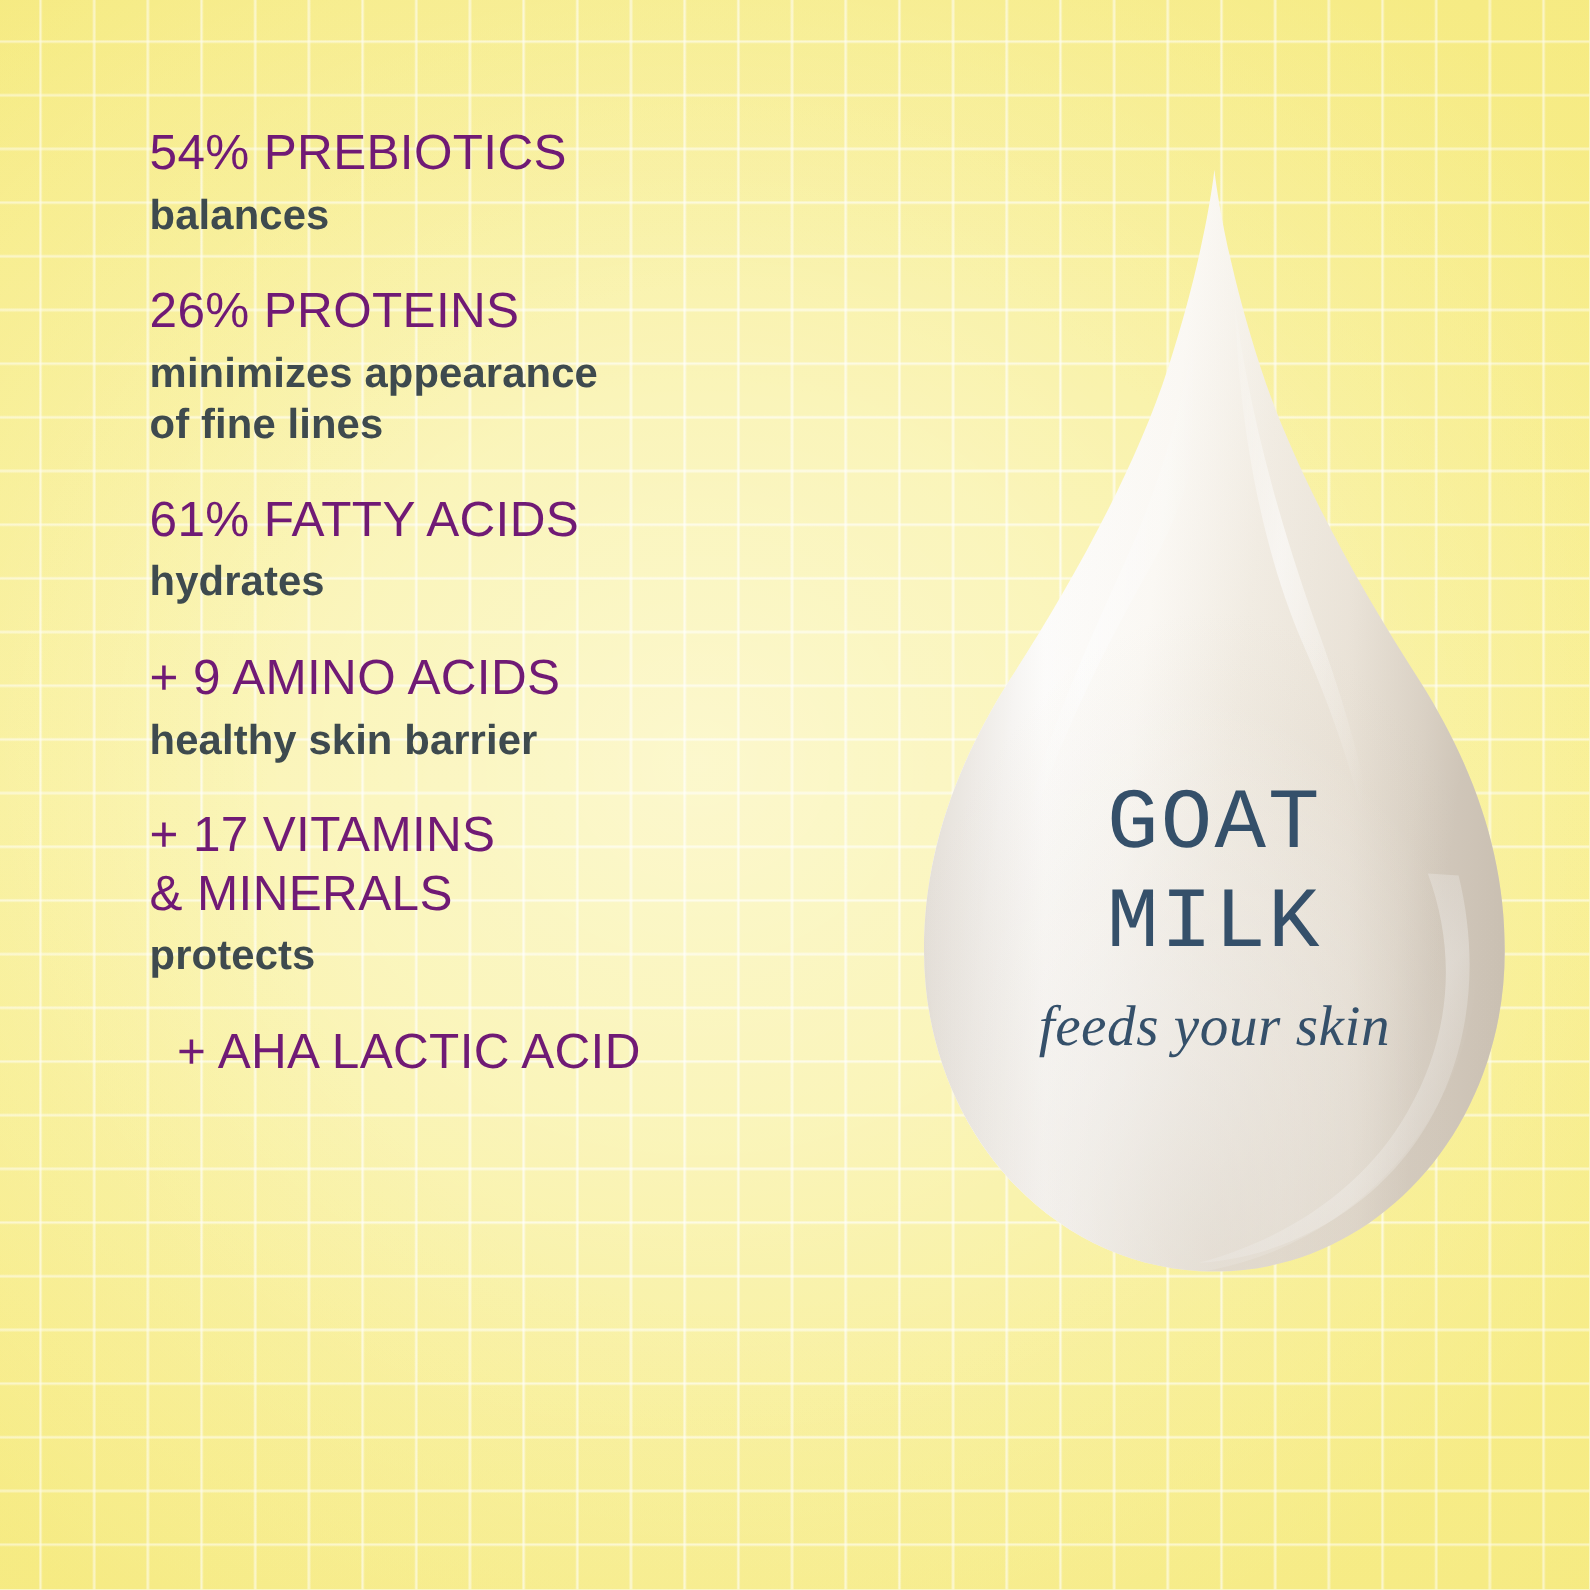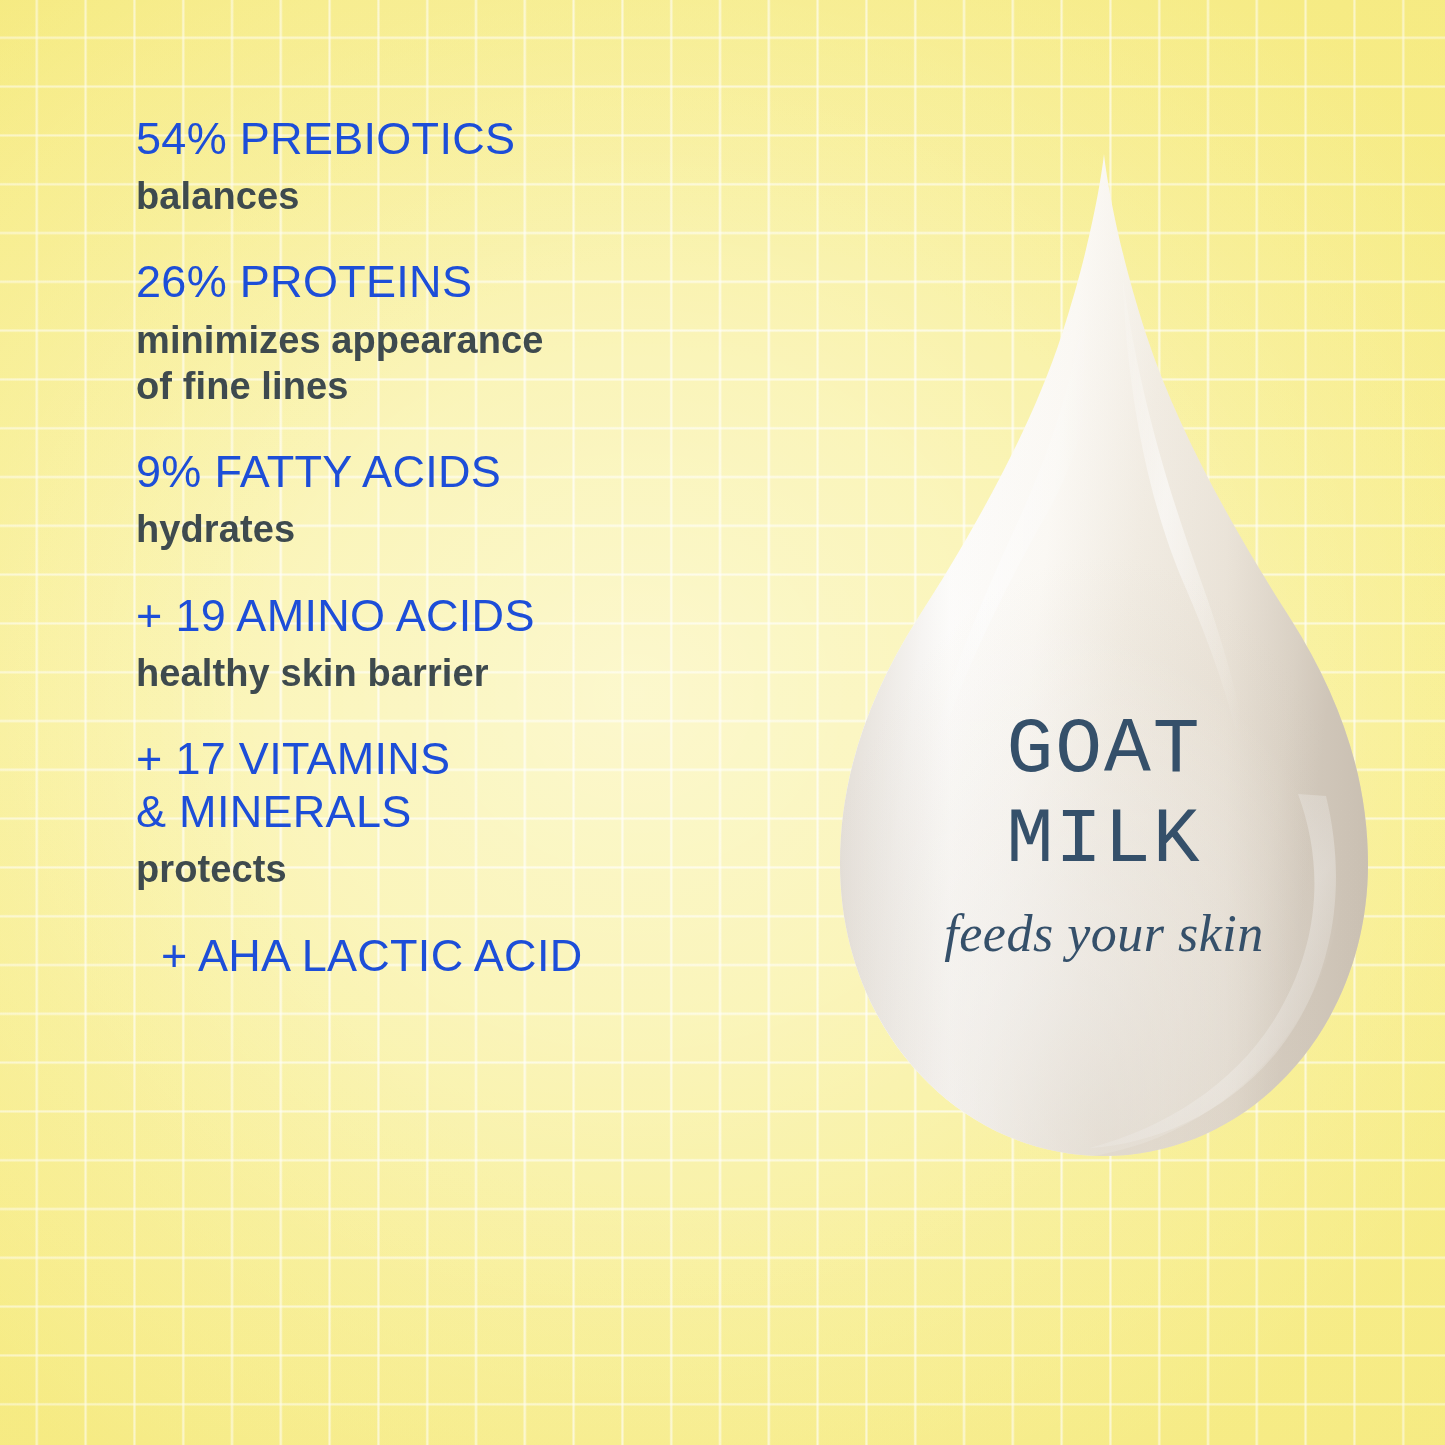--- a/index.html
+++ b/index.html
@@ -60,21 +60,21 @@
   
   #facts {
     position: absolute;
     left: 136px;
     top: 112px;
     width: 660px;
   }
   .fact { margin-bottom: 36px; }
   .fact:last-child { margin-bottom: 0; margin-left: 25px; }
   .fact-head {
-    color: #1d4ed8;
+    color: #701a75;
     font-size: 45px;
     line-height: 1.18;
     font-weight: 400;
     letter-spacing: 0.3px;
     white-space: pre-line;
   }
   .fact-sub {
     color: #3e4a4e;
     font-size: 38px;
     line-height: 1.22;
@@ -142,26 +142,26 @@
       <div class="fact-sub">balances</div>
     </div>
 
     <div class="fact">
       <div class="fact-head">26% PROTEINS</div>
       <div class="fact-sub">minimizes appearance
 of fine lines</div>
     </div>
 
     <div class="fact">
-      <div class="fact-head">9% FATTY ACIDS</div>
+      <div class="fact-head">61% FATTY ACIDS</div>
       <div class="fact-sub">hydrates</div>
     </div>
 
     <div class="fact">
-      <div class="fact-head">+ 19 AMINO ACIDS</div>
+      <div class="fact-head">+ 9 AMINO ACIDS</div>
       <div class="fact-sub">healthy skin barrier</div>
     </div>
 
     <div class="fact">
       <div class="fact-head">+ 17 VITAMINS
 &amp; MINERALS</div>
       <div class="fact-sub">protects</div>
     </div>
 
     <div class="fact">

